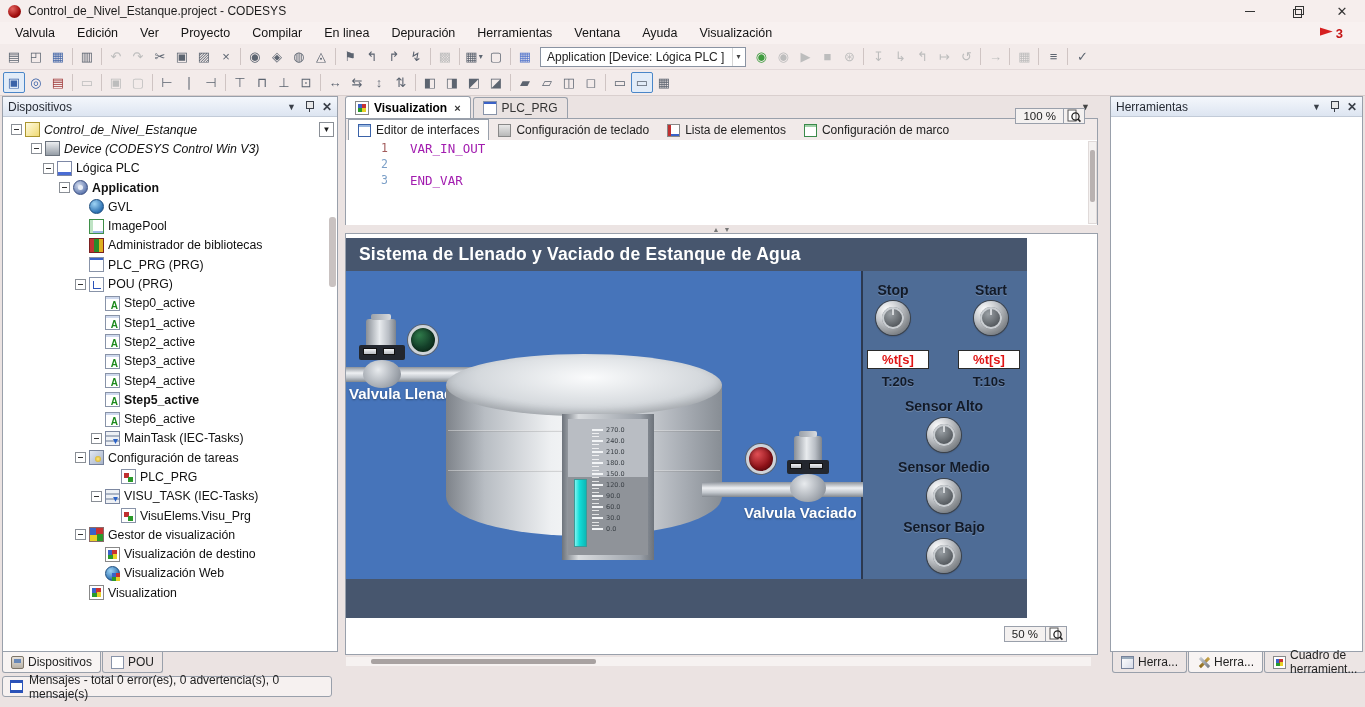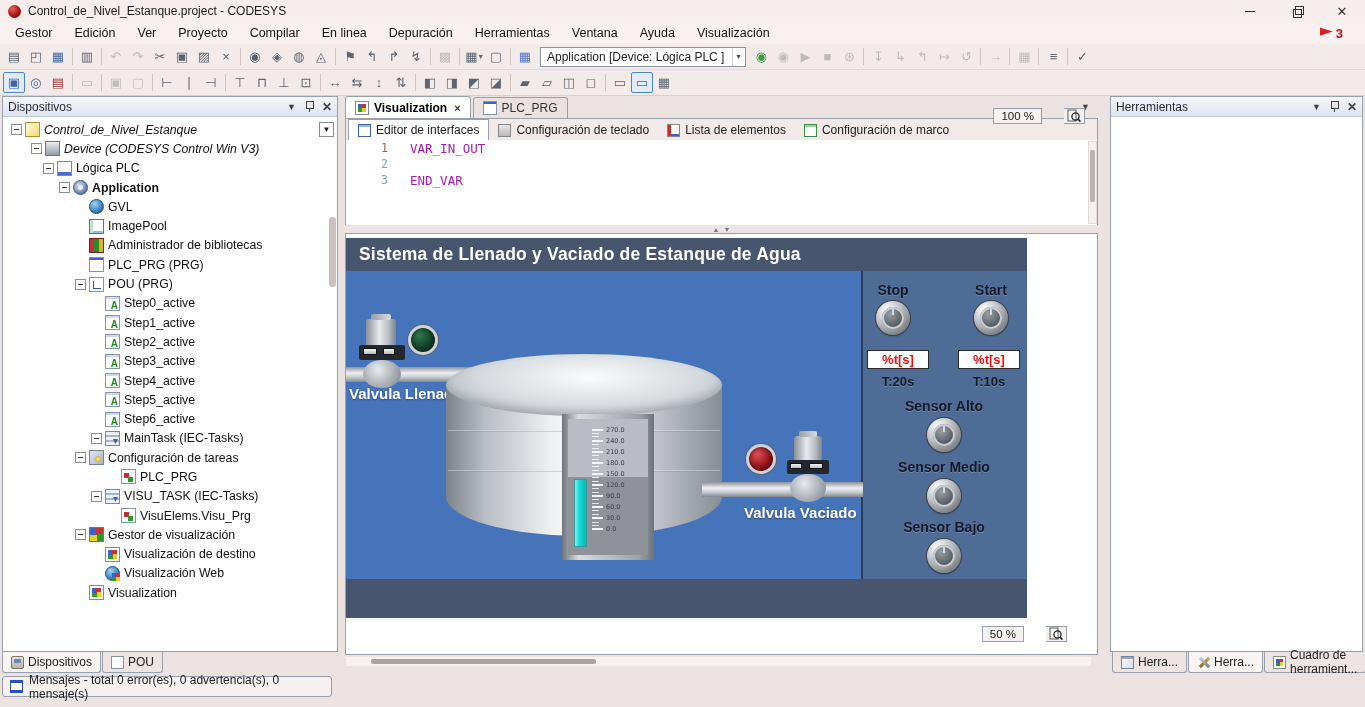--- a/index.html
+++ b/index.html
@@ -122,21 +122,21 @@
   .sic-interface { background:#fff; border:1px solid #3a62a8; box-shadow:inset 0 4px 0 -2px #9ab8e0; }
   .sic-keyboard { background:linear-gradient(#e8e8e8,#b8b8b8); border:1px solid #888; }
   .sic-elements { background:#fff; border:1px solid #888; box-shadow:inset 3px 0 0 #c03030, inset 0 -8px 0 -6px #3a62c8; }
   .sic-frame { background:#fff; border:1px solid #3a8a4a; box-shadow:inset 0 4px 0 -2px #a0d0a8; }
 
   .editor { position:absolute; left:345px; top:140px; width:753px; height:85px; background:#fff; border-left:1px solid #99a0ab; border-right:1px solid #99a0ab; font-family:"DejaVu Sans Mono", monospace; }
   .cline { display:flex; height:16px; align-items:center; }
   .cnum { width:52px; text-align:right; padding-right:10px; font-size:11.5px; color:#7b9fc7; }
   .cnum.cur { color:#a25b5b; }
   .ctext { font-size:12.5px; color:#a21caf; padding-left:12px; }
-  .zoombox { position:absolute; display:flex;gap:22px; }
+  .zoombox { position:absolute; display:flex; }
   .zb-val { border:1px solid #9aa0ab; background:#f4f1f0; font-size:11.5px; color:#222; padding:1px 7px; display:flex; align-items:center; }
   .zb-mag { border:1px solid #9aa0ab; border-left:none; background:#f4f1f0; width:21px; display:flex; align-items:center; justify-content:center; }
   #editor-zoom { right:280px; top:108px; left:auto; position:absolute; }
   .vscroll { position:absolute; width:9px; background:#f4f1f0; border:1px solid #e0dad9; }
   .vs-thumb { position:absolute; left:1px; width:5px; border-radius:2px; background:#b9b2b1; }
 
   .splitter { position:absolute; left:345px; top:225px; width:753px; height:8px; background:#ece4e3; display:flex; align-items:center; justify-content:center; gap:4px; color:#777; font-size:7px; }
 
   .visu-pane { position:absolute; left:345px; top:233px; width:753px; height:422px; background:#fff; border:1px solid #99a0ab; overflow:hidden; }
   #visu-zoom { right:30px; bottom:12px; position:absolute; }
@@ -209,21 +209,21 @@
     <div class="win-btn wb-rest">
         <i class="b"></i>
         <i class="a"></i>
       </div>
     <div class="win-btn">✕</div>
   </div>
 </div>
 
 <div class="menubar">
   <div id="menu-items" style="display:flex">
-      <div class="mitem">Gestor</div>
+      <div class="mitem">Valvula</div>
       <div class="mitem">Edición</div>
       <div class="mitem">Ver</div>
       <div class="mitem">Proyecto</div>
       <div class="mitem">Compilar</div>
       <div class="mitem">En linea</div>
       <div class="mitem">Depuración</div>
       <div class="mitem">Herramientas</div>
       <div class="mitem">Ventana</div>
       <div class="mitem">Ayuda</div>
       <div class="mitem">Visualización</div>
@@ -406,21 +406,21 @@
       <div class="trow" style="padding-left: 88px;">
         <span class="tspace"></span>
         <span class="ic ic-step-doc"></span>
         <span class="tlabel">Step3_active</span>
       </div>
       <div class="trow" style="padding-left: 88px;">
         <span class="tspace"></span>
         <span class="ic ic-step-doc"></span>
         <span class="tlabel">Step4_active</span>
       </div>
-      <div class="trow" style="padding-left: 88px;">
+      <div class="trow" style="padding-left: 88px; font-weight: bold;">
         <span class="tspace"></span>
         <span class="ic ic-step-doc"></span>
         <span class="tlabel">Step5_active</span>
       </div>
       <div class="trow" style="padding-left: 88px;">
         <span class="tspace"></span>
         <span class="ic ic-step-doc"></span>
         <span class="tlabel">Step6_active</span>
       </div>
       <div class="trow" style="padding-left: 88px;">

